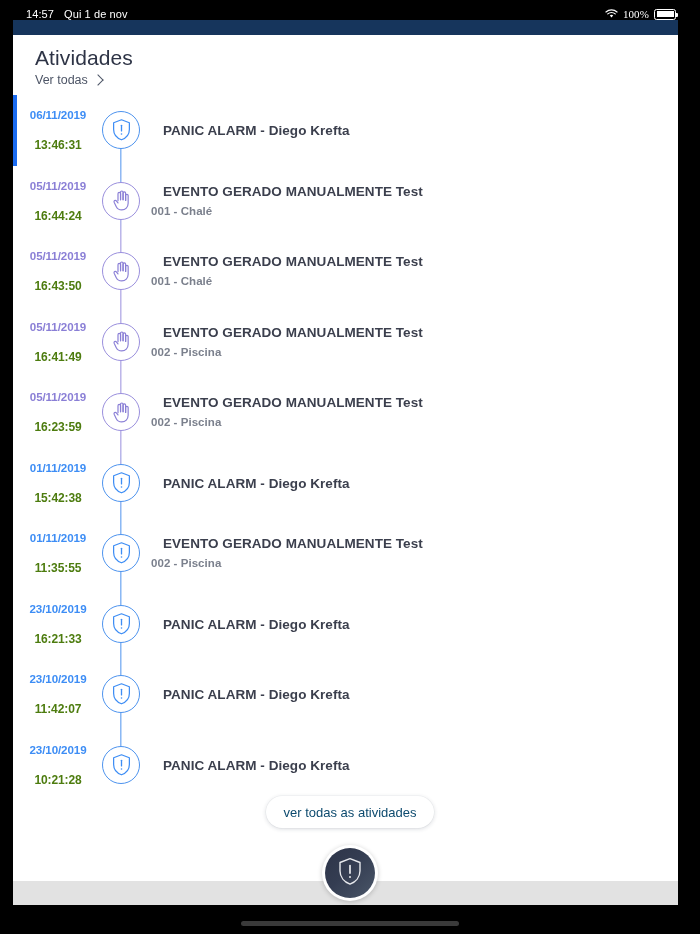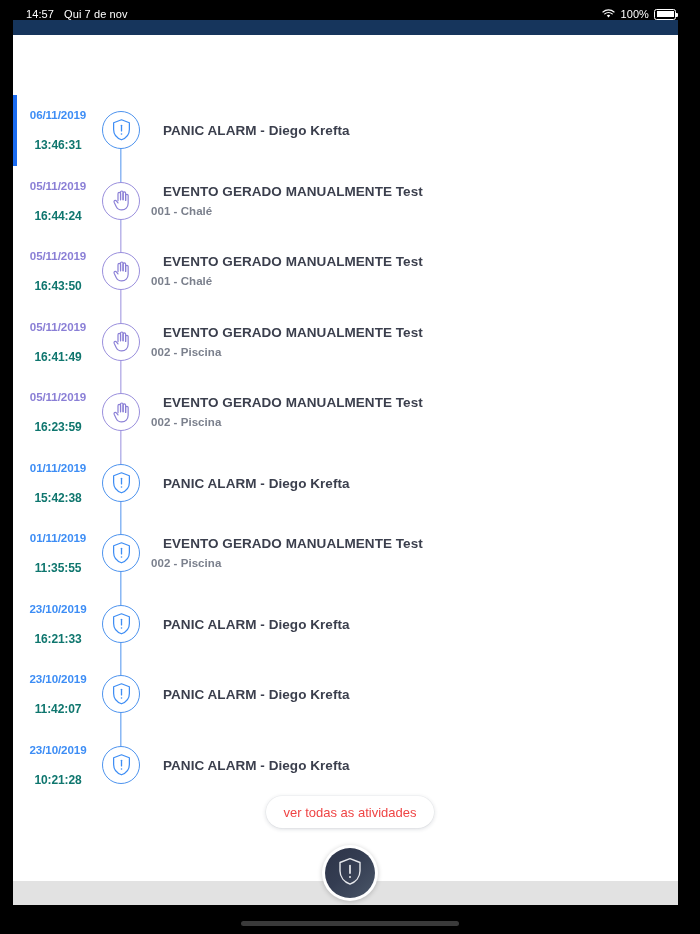--- a/index.html
+++ b/index.html
@@ -43,20 +43,21 @@
     white-space: nowrap;
   }
   #status-right {
     position: absolute;
     right: 24px; top: 0;
     height: 28px;
     display: flex;
     align-items: center;
     gap: 5px;
     white-space: nowrap;
+    font-family: Liberation Serif, serif;
   }
   .sb-text { font-size: 11px; letter-spacing: .1px; color: #ffffff; }
   .wifi-icon { display: block; width: 13px; height: 10px; }
   .battery-icon {
     position: relative;
     width: 22px; height: 11px;
     border: 1px solid #ffffff;
     border-radius: 2.5px;
     box-sizing: border-box;
   }
@@ -154,21 +155,21 @@
   .stamp-date {
     font-size: 11.6px;
     line-height: 15px;
     color: #3d8df5;
     letter-spacing: -0.1px;
   }
   .row.manual .stamp-date { color: #8a7fd6; }
   .stamp-time {
     font-size: 12px;
     line-height: 15px;
-    color: #0f766e;
+    color: #4d7c0f;
     letter-spacing: -0.1px;
     margin-top: 16px;
   }
 
   
   .row-line {
     position: absolute;
     left: 108px; top: 0;
     width: 1.3px; height: 100%;
     transform: translateX(-50%);
@@ -222,21 +223,21 @@
     position: absolute;
     left: 253px; top: 761px;
     width: 168px; height: 32px;
     background: #ffffff;
     border-radius: 17px;
     box-shadow: 0 1px 4px rgba(40,50,70,0.18), 0 0 0 0.5px rgba(40,50,70,0.05);
     display: flex;
     align-items: center;
     justify-content: center;
     font-size: 13px;
-    color: #ef4444;
+    color: #0c4a6e;
     cursor: pointer;
     box-sizing: border-box;
   }
 
   
   #bottom-bar {
     position: absolute;
     left: 13px; top: 881px;
     width: 665px; height: 24px;
     background: #e2e2e2;
@@ -274,39 +275,46 @@
   }
 </style>
 </head>
 <body>
 
 <div id="device">
 
   <div id="status-bar">
     <div id="status-left">
       <span class="sb-text">14:57</span>
-      <span class="sb-text">Qui 7 de nov</span>
+      <span class="sb-text">Qui 1 de nov</span>
     </div>
     <div id="status-right">
       <span>
         <svg class="wifi-icon" viewBox="0 0 16 12" fill="none">
           <path d="M8 10.4 L10.1 7.9 A3.3 3.3 0 0 0 5.9 7.9 Z" fill="#ffffff"></path>
           <path d="M3.4 5.9 A6.9 6.9 0 0 1 12.6 5.9" stroke="#ffffff" stroke-width="1.5" stroke-linecap="round"></path>
           <path d="M1.2 3.5 A10.2 10.2 0 0 1 14.8 3.5" stroke="#ffffff" stroke-width="1.5" stroke-linecap="round"></path>
         </svg>
       </span>
       <span class="sb-text">100%</span>
       <span class="battery-icon"></span>
     </div>
   </div>
 
   <div id="app-bar"></div>
 
   <div id="page-card">
 
+    <div id="header">
+      <div id="page-title">Atividades</div>
+      <div id="see-all-link">
+        <span>Ver todas</span>
+        <span class="chev"></span>
+      </div>
+    </div>
 
     <div id="timeline">
         <div class="row active first">
           <div class="row-accent"></div>
           <div class="row-line"></div>
           <div class="row-stamp">
             <div class="stamp-date">06/11/2019</div>
             <div class="stamp-time">13:46:31</div>
           </div>
           <div class="row-icon">

